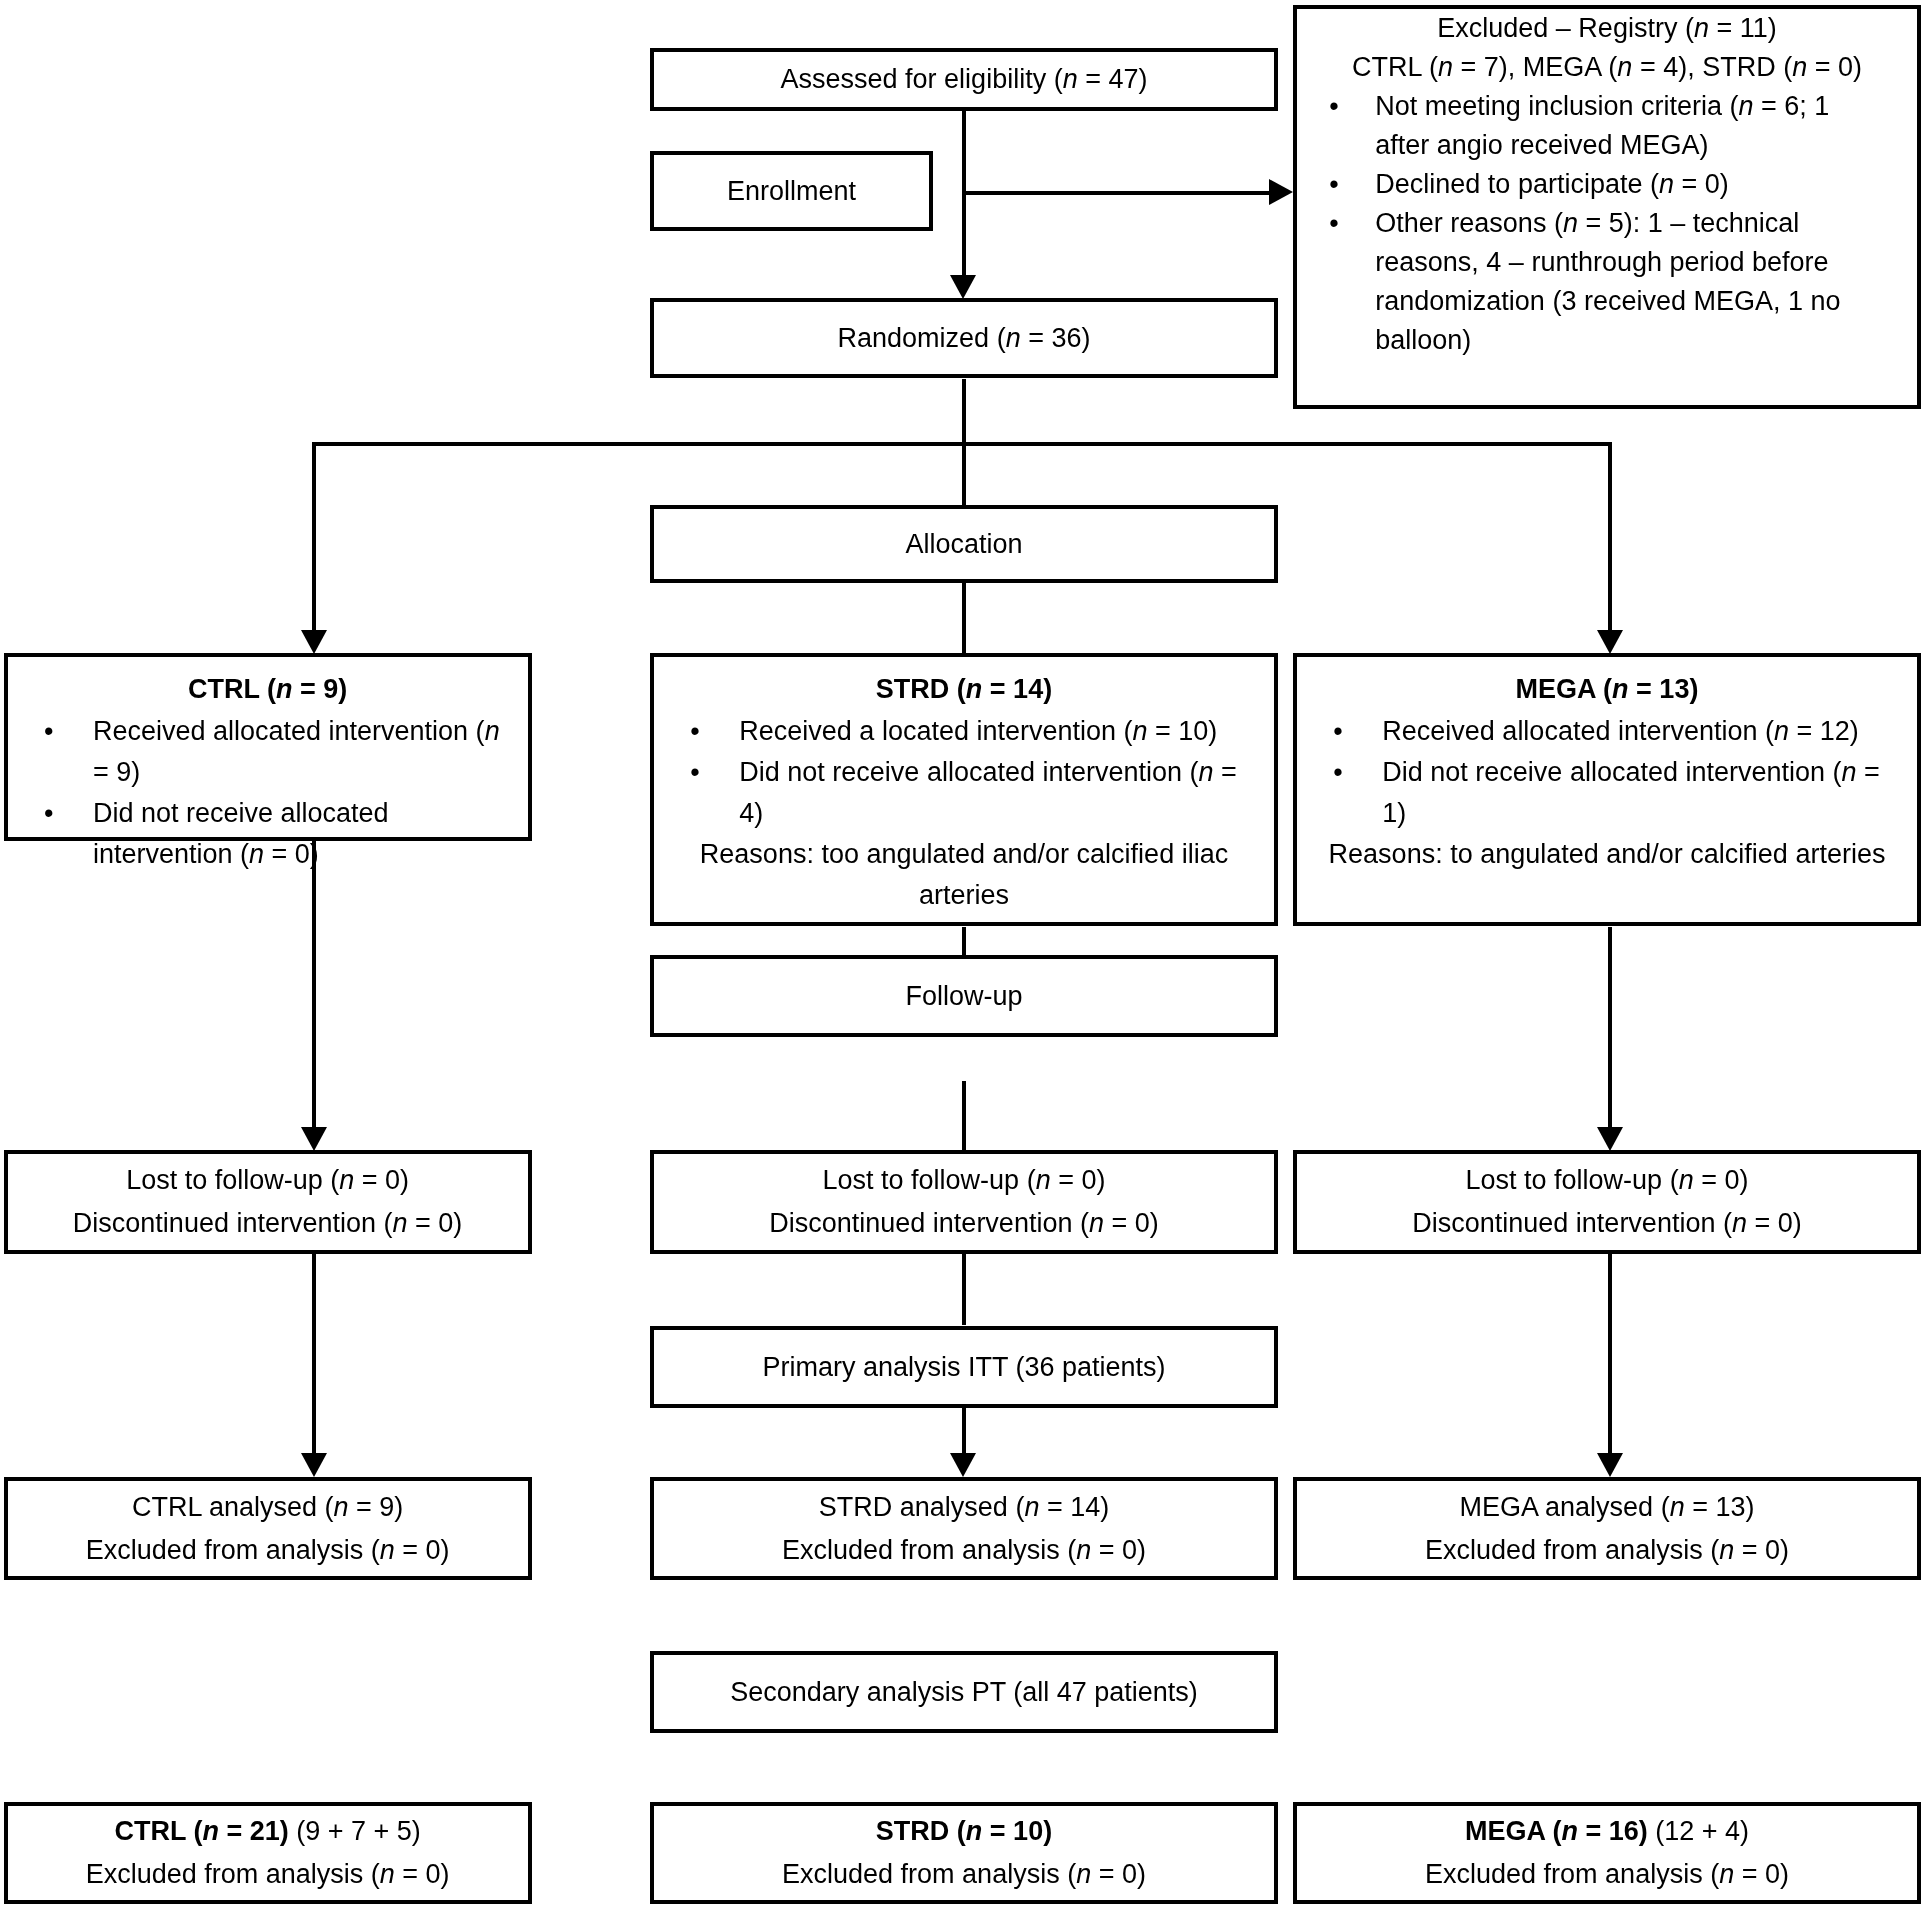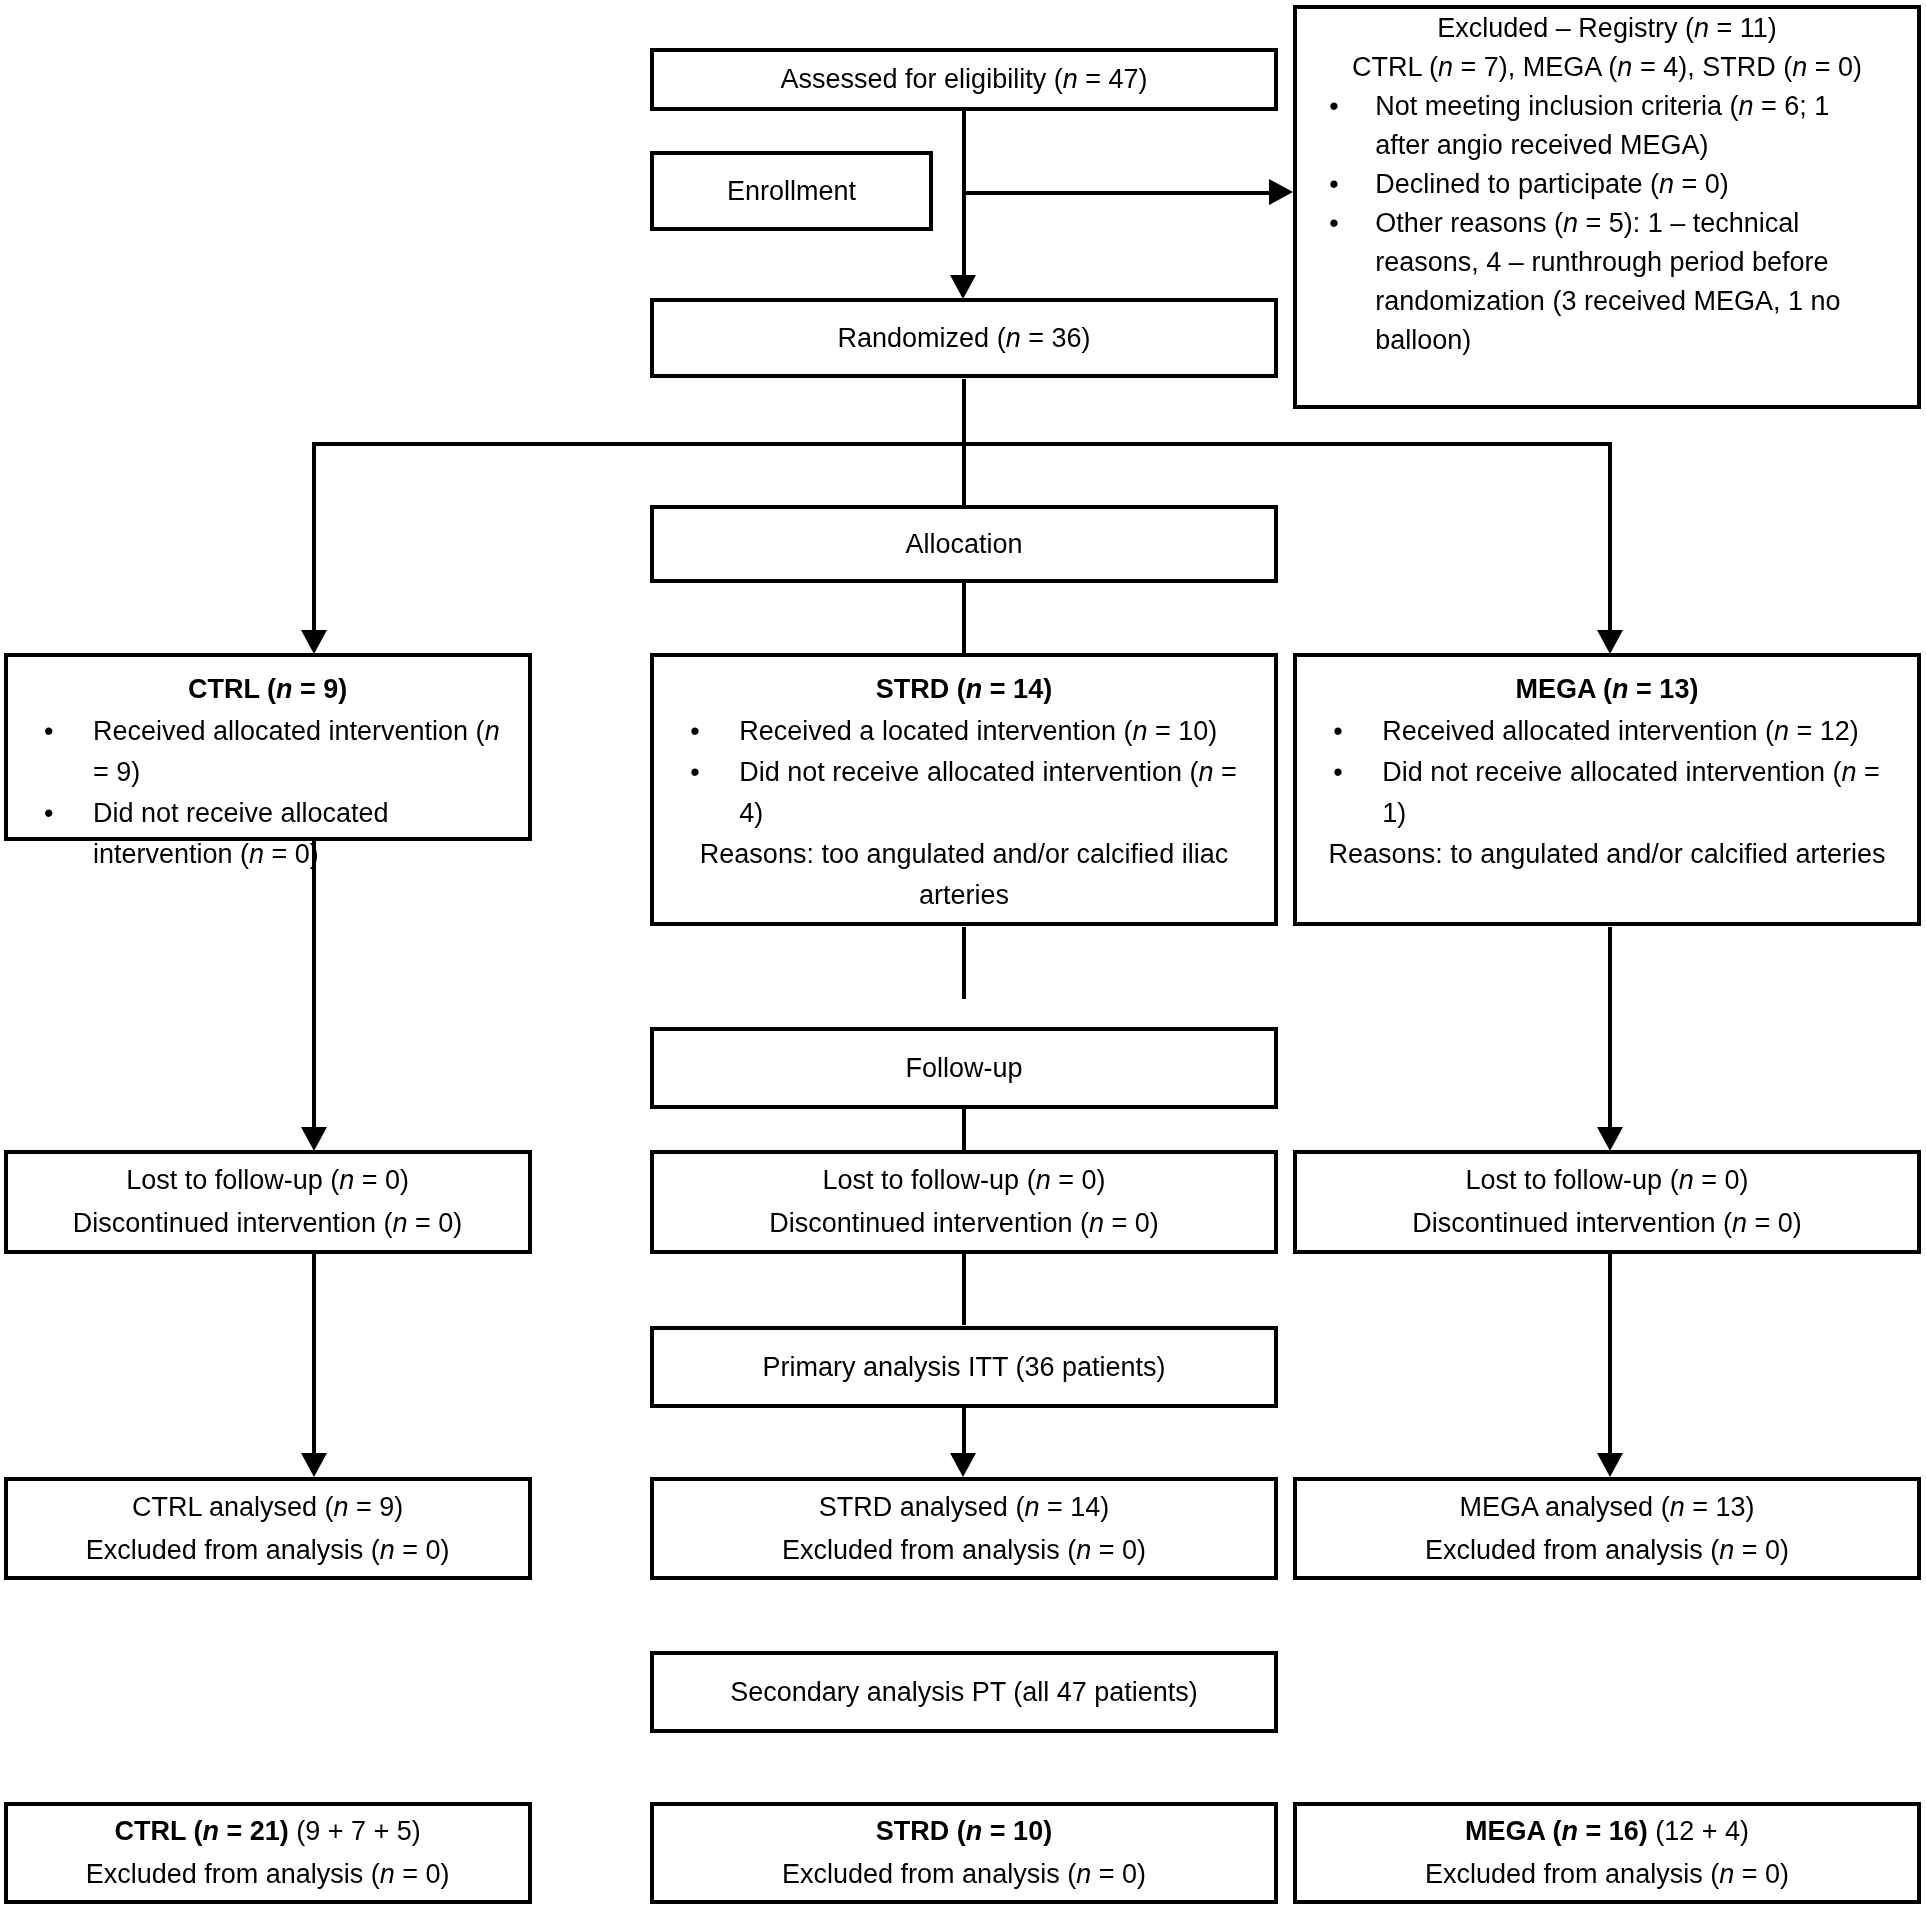--- a/index.html
+++ b/index.html
@@ -133,21 +133,21 @@
       <span class="bullet-glyph">•</span>
       <span class="bullet-text">Received allocated intervention (<i>n</i> = 12)</span>
     </div>
     <div class="bullet-row">
       <span class="bullet-glyph">•</span>
       <span class="bullet-text">Did not receive allocated intervention (<i>n</i> = 1)</span>
     </div>
     <div class="arm-note">Reasons: to angulated and/or calcified arteries</div>
   </div>
 
-  <div class="box center-box col-m" style="top:1027px;height:82px;">
+  <div class="box center-box col-m" style="top:955px;height:82px;">
     <span>Follow-up</span>
   </div>
 
   <div class="box two-line col-l" style="top:1150px;height:104px;">
     <div>Lost to follow-up (<i>n</i> = 0)</div>
     <div>Discontinued intervention (<i>n</i> = 0)</div>
   </div>
   <div class="box two-line col-m" style="top:1150px;height:104px;">
     <div>Lost to follow-up (<i>n</i> = 0)</div>
     <div>Discontinued intervention (<i>n</i> = 0)</div>

